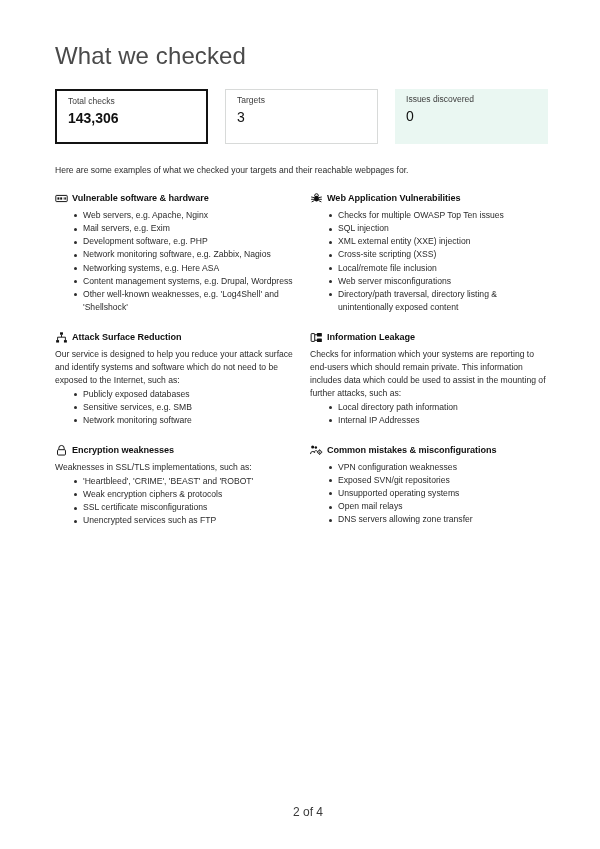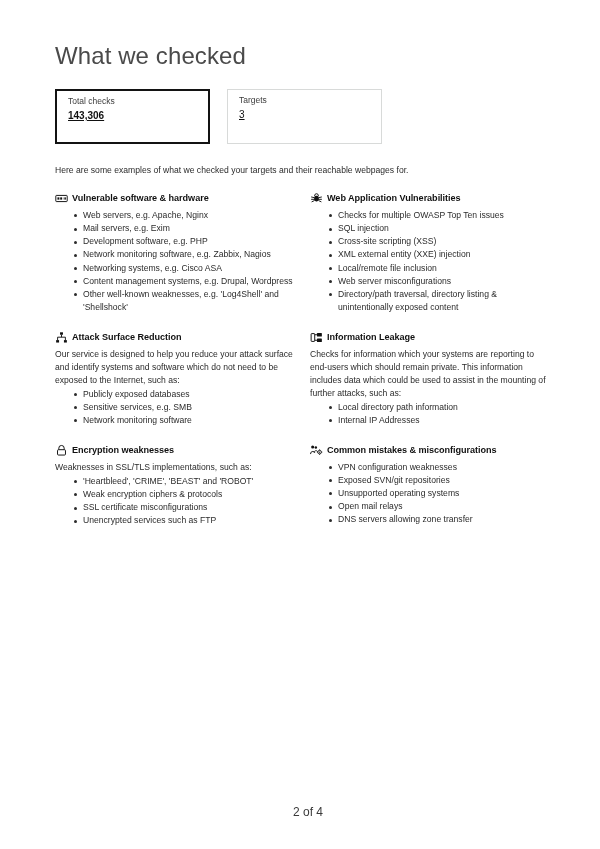--- a/index.html
+++ b/index.html
@@ -60,24 +60,23 @@
     background: #eaf7f2;
   }
   .stat-label {
     font-size: 8.5px;
     color: #3c3c3c;
     line-height: 1.2;
     margin-bottom: 4px;
     font-weight: 400;
   }
   .stat-value {
-    font-size: 10px;
+    font-size: 14px;
     line-height: 1.15;
     color: #111111;
-    text-decoration: underline;
   }
   .stat-card.emphasis .stat-value { font-weight: 700; }
   .stat-card.plain .stat-value { font-weight: 400; }
   .stat-card.highlight .stat-value { font-weight: 400; }
 
   
   .intro {
     font-size: 8.6px;
     color: #2b2b2b;
     line-height: 1.45;
@@ -173,20 +172,24 @@
     <div class="stat-card emphasis">
       <div class="stat-label">Total checks</div>
       <div class="stat-value">143,306</div>
     </div>
 
     <div class="stat-card plain">
       <div class="stat-label">Targets</div>
       <div class="stat-value">3</div>
     </div>
 
+    <div class="stat-card highlight">
+      <div class="stat-label">Issues discovered</div>
+      <div class="stat-value">0</div>
+    </div>
 
   </div>
 
   <p class="intro">Here are some examples of what we checked your targets and their reachable webpages for.</p>
 
   <div class="sections">
 
     <div class="section">
       <div class="section-head">
         <span class="section-icon">
@@ -198,21 +201,21 @@
             <line x1="12.9" y1="6.6" x2="12.9" y2="9.4" stroke-width="1.1"></line>
           </svg>
         </span>
         <span class="section-title">Vulnerable software &amp; hardware</span>
       </div>
       <ul class="section-list">
         <li>Web servers, e.g. Apache, Nginx</li>
         <li>Mail servers, e.g. Exim</li>
         <li>Development software, e.g. PHP</li>
         <li>Network monitoring software, e.g. Zabbix, Nagios</li>
-        <li>Networking systems, e.g. Cisco ASA</li>
+        <li>Networking systems, e.g. Here ASA</li>
         <li>Content management systems, e.g. Drupal, Wordpress</li>
         <li>Other well-known weaknesses, e.g. 'Log4Shell' and 'Shellshock'</li>
       </ul>
     </div>
 
     <div class="section">
       <div class="section-head">
         <span class="section-icon">
           <svg viewBox="0 0 16 16" fill="none" stroke="#111" stroke-width="1.15" stroke-linecap="round">
             <path d="M5.6 4.5 A2.4 2.4 0 0 1 10.4 4.5"></path>
@@ -223,22 +226,22 @@
             <line x1="14.1" y1="9.0" x2="11.0" y2="9.0"></line>
             <line x1="2.4" y1="12.0" x2="5.1" y2="10.7"></line>
             <line x1="13.6" y1="12.0" x2="10.9" y2="10.7"></line>
           </svg>
         </span>
         <span class="section-title">Web Application Vulnerabilities</span>
       </div>
       <ul class="section-list">
         <li>Checks for multiple OWASP Top Ten issues</li>
         <li>SQL injection</li>
+        <li>XML external entity (XXE) injection</li>
         <li>Cross-site scripting (XSS)</li>
-        <li>XML external entity (XXE) injection</li>
         <li>Local/remote file inclusion</li>
         <li>Web server misconfigurations</li>
         <li>Directory/path traversal, directory listing &amp; unintentionally exposed content</li>
       </ul>
     </div>
 
     <div class="section">
       <div class="section-head">
         <span class="section-icon">
           <svg viewBox="0 0 16 16" fill="none" stroke="#111" stroke-width="1.15">

